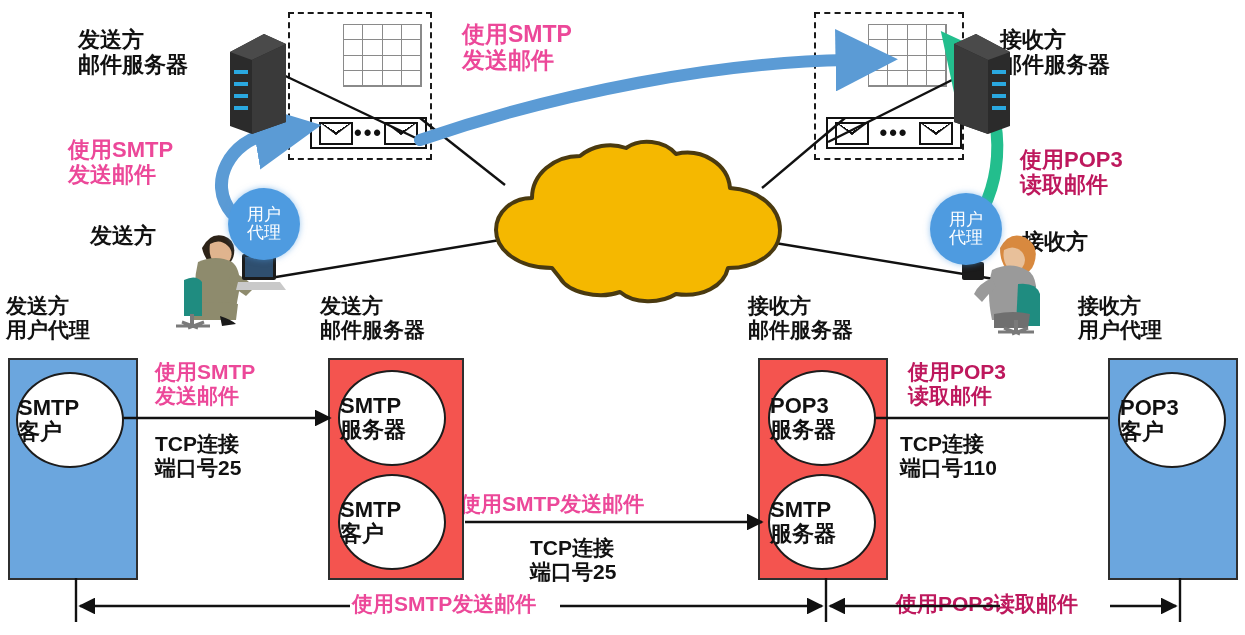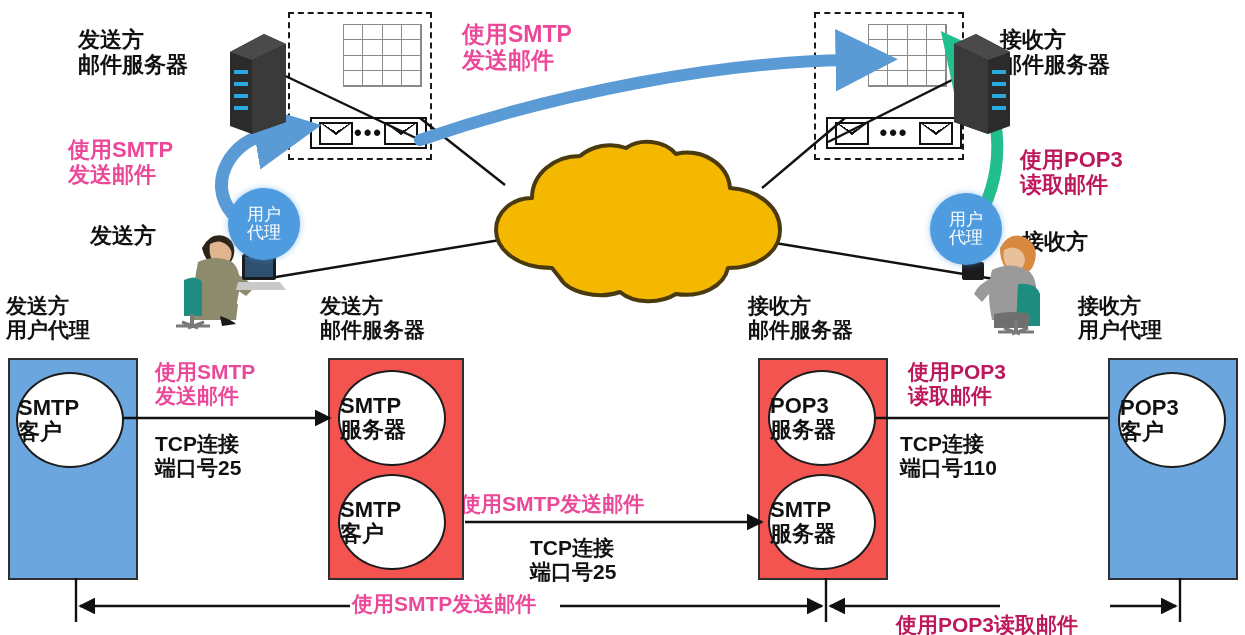--- a/index.html
+++ b/index.html
@@ -371,15 +371,15 @@
   <div class="lbl blue" style="left:460px;top:492px;width:300px;font-size:21px;">使用SMTP发送邮件</div>
   <div class="lbl black" style="left:530px;top:536px;width:160px;font-size:21px;">TCP连接
 端口号25</div>
 
   <div class="lbl green" style="left:908px;top:360px;width:160px;font-size:21px;">使用POP3
 读取邮件</div>
   <div class="lbl black" style="left:900px;top:432px;width:180px;font-size:21px;">TCP连接
 端口号110</div>
 
   <div class="lbl blue" style="left:352px;top:592px;width:210px;font-size:21px;">使用SMTP发送邮件</div>
-  <div class="lbl green" style="left:896px;top:613px;width:216px;font-size:21px;">使用POP3读取邮件</div>
+  <div class="lbl green" style="left:896px;top:592px;width:216px;font-size:21px;">使用POP3读取邮件</div>
 
 </div>
 
 </body></html>

